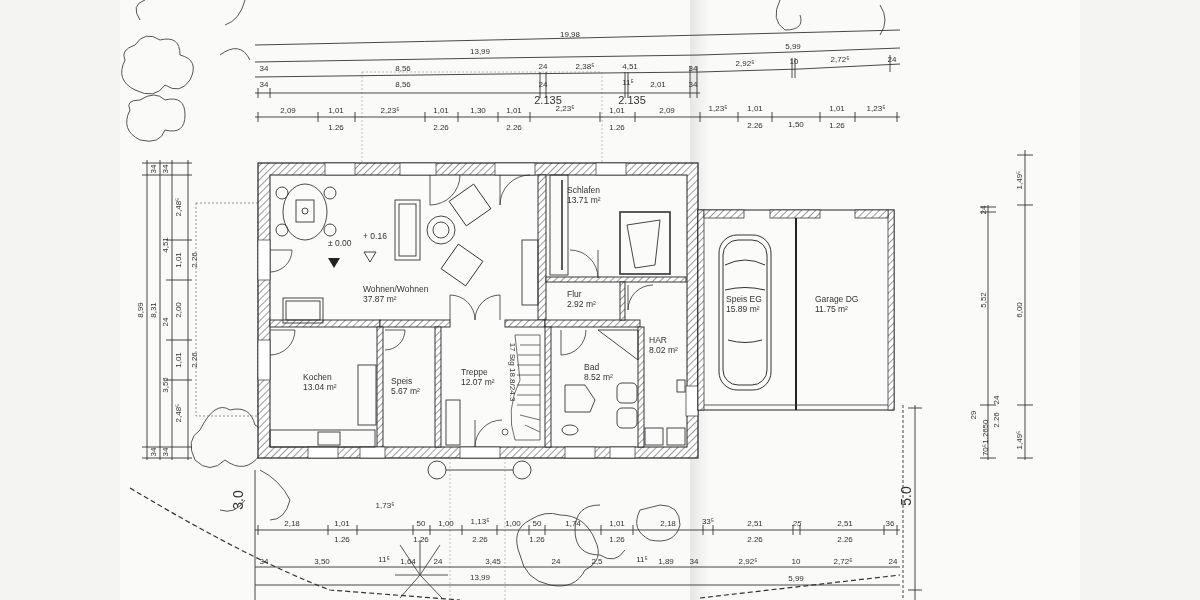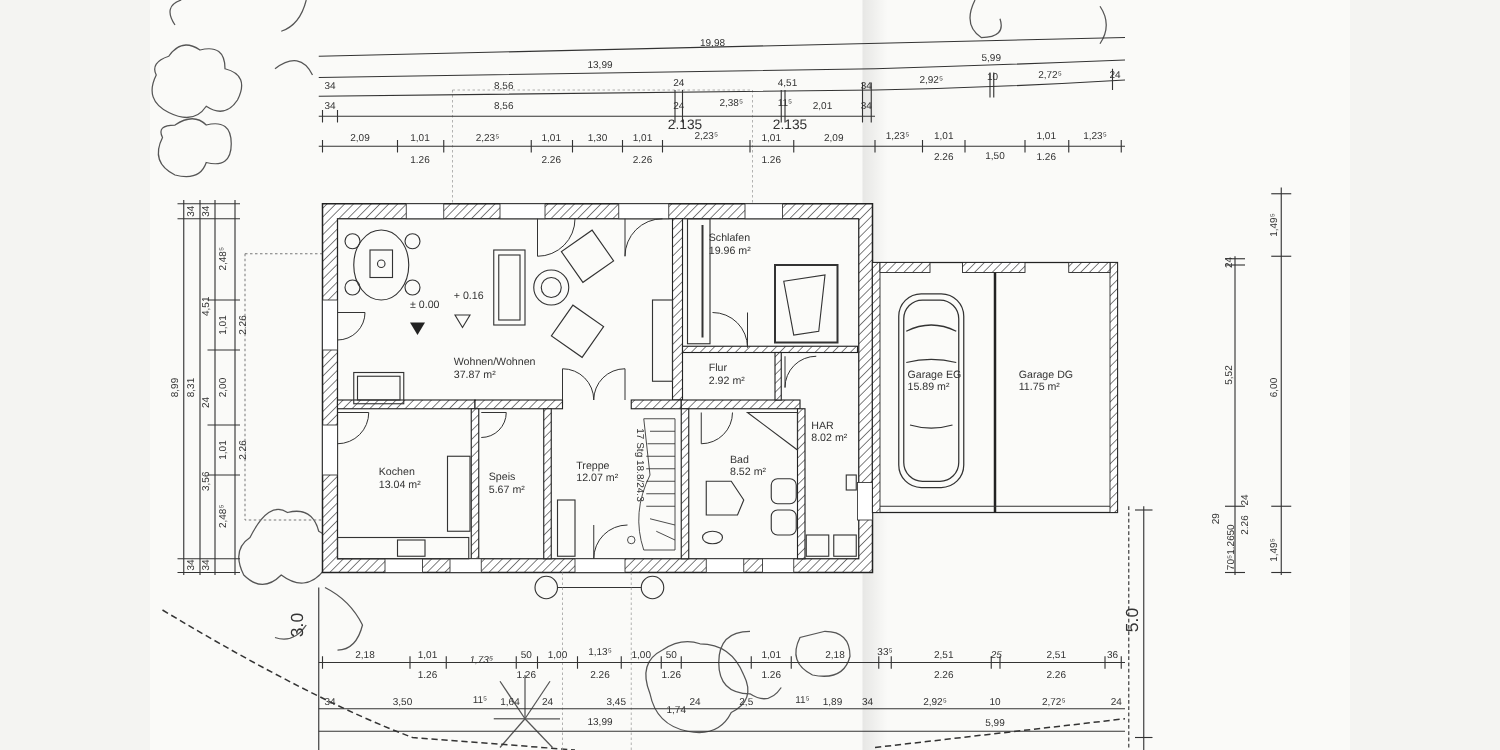--- a/index.html
+++ b/index.html
@@ -266,21 +266,21 @@
         <line x1="908" y1="590" x2="922" y2="590"></line>
     </g>
   </svg>
 
   <div class="lbl" style="left:363px;top:284px;">
       <div>Wohnen/Wohnen</div>
       <div>37.87 m²</div>
     </div>
   <div class="lbl" style="left:567px;top:185px;">
       <div>Schlafen</div>
-      <div>19.96 m²</div>
+      <div>13.71 m²</div>
     </div>
   <div class="lbl" style="left:567px;top:289px;">
       <div>Flur</div>
       <div>2.92 m²</div>
     </div>
   <div class="lbl" style="left:303px;top:372px;">
       <div>Kochen</div>
       <div>13.04 m²</div>
     </div>
   <div class="lbl" style="left:391px;top:376px;">
@@ -293,21 +293,21 @@
     </div>
   <div class="lbl" style="left:584px;top:362px;">
       <div>Bad</div>
       <div>8.52 m²</div>
     </div>
   <div class="lbl" style="left:649px;top:335px;">
       <div>HAR</div>
       <div>8.02 m²</div>
     </div>
   <div class="lbl" style="left:726px;top:294px;">
-      <div>Garage EG</div>
+      <div>Speis EG</div>
       <div>15.89 m²</div>
     </div>
   <div class="lbl" style="left:815px;top:294px;">
       <div>Garage DG</div>
       <div>11.75 m²</div>
     </div>
 
   <div class="lbl" style="left:328px;top:238px;">± 0.00</div>
   <div class="lbl" style="left:363px;top:231px;">+ 0.16</div>
   <div class="vdim" style="left:512px;top:372px;transform:translate(-50%,-50%) rotate(90deg);">17 Stg 18.8/24.3</div>
@@ -322,21 +322,21 @@
   <div class="dim" style="left:543px;top:62px;">24</div>
   <div class="dim" style="left:630px;top:62px;">4,51</div>
   <div class="dim" style="left:693px;top:64px;">34</div>
   <div class="dim" style="left:745px;top:59px;">2,92⁵</div>
   <div class="dim" style="left:794px;top:57px;">10</div>
   <div class="dim" style="left:840px;top:55px;">2,72⁵</div>
   <div class="dim" style="left:892px;top:55px;">24</div>
   <div class="dim" style="left:264px;top:80px;">34</div>
   <div class="dim" style="left:403px;top:80px;">8,56</div>
   <div class="dim" style="left:543px;top:80px;">24</div>
-  <div class="dim" style="left:585px;top:78px;">2,38⁵</div>
+  <div class="dim" style="left:585px;top:62px;">2,38⁵</div>
   <div class="dim" style="left:628px;top:78px;">11⁵</div>
   <div class="dim" style="left:658px;top:80px;">2,01</div>
   <div class="dim" style="left:693px;top:80px;">34</div>
   <div class="dim" style="left:548px;top:94px;font-size:11px;">2.135</div>
   <div class="dim" style="left:632px;top:94px;font-size:11px;">2.135</div>
 
   <div class="dim" style="left:288px;top:106px;">2,09</div>
   <div class="dim" style="left:336px;top:106px;">1,01</div>
   <div class="dim" style="left:390px;top:106px;">2,23⁵</div>
   <div class="dim" style="left:441px;top:106px;">1,01</div>
@@ -352,27 +352,27 @@
   <div class="dim" style="left:876px;top:104px;">1,23⁵</div>
   <div class="dim" style="left:336px;top:123px;">1.26</div>
   <div class="dim" style="left:441px;top:123px;">2.26</div>
   <div class="dim" style="left:514px;top:123px;">2.26</div>
   <div class="dim" style="left:617px;top:123px;">1.26</div>
   <div class="dim" style="left:755px;top:121px;">2.26</div>
   <div class="dim" style="left:837px;top:121px;">1.26</div>
 
   <div class="dim" style="left:292px;top:519px;">2,18</div>
   <div class="dim" style="left:342px;top:519px;">1,01</div>
-  <div class="dim" style="left:385px;top:523px;font-style:italic;">1,73⁵</div>
+  <div class="dim" style="left:385px;top:501px;">1,73⁵</div>
   <div class="dim" style="left:421px;top:519px;">50</div>
   <div class="dim" style="left:446px;top:519px;">1,00</div>
   <div class="dim" style="left:480px;top:517px;">1,13⁵</div>
   <div class="dim" style="left:513px;top:519px;">1,00</div>
   <div class="dim" style="left:537px;top:519px;">50</div>
-  <div class="dim" style="left:541px;top:519px;margin-top:44px;">1,74</div>
+  <div class="dim" style="left:573px;top:519px;">1,74</div>
   <div class="dim" style="left:617px;top:519px;">1,01</div>
   <div class="dim" style="left:668px;top:519px;">2,18</div>
   <div class="dim" style="left:708px;top:517px;">33⁵</div>
   <div class="dim" style="left:755px;top:519px;">2,51</div>
   <div class="dim" style="left:797px;top:519px;font-style:italic;">25</div>
   <div class="dim" style="left:845px;top:519px;">2,51</div>
   <div class="dim" style="left:890px;top:519px;">36</div>
   <div class="dim" style="left:342px;top:535px;">1.26</div>
   <div class="dim" style="left:421px;top:535px;">1.26</div>
   <div class="dim" style="left:480px;top:535px;">2.26</div>

